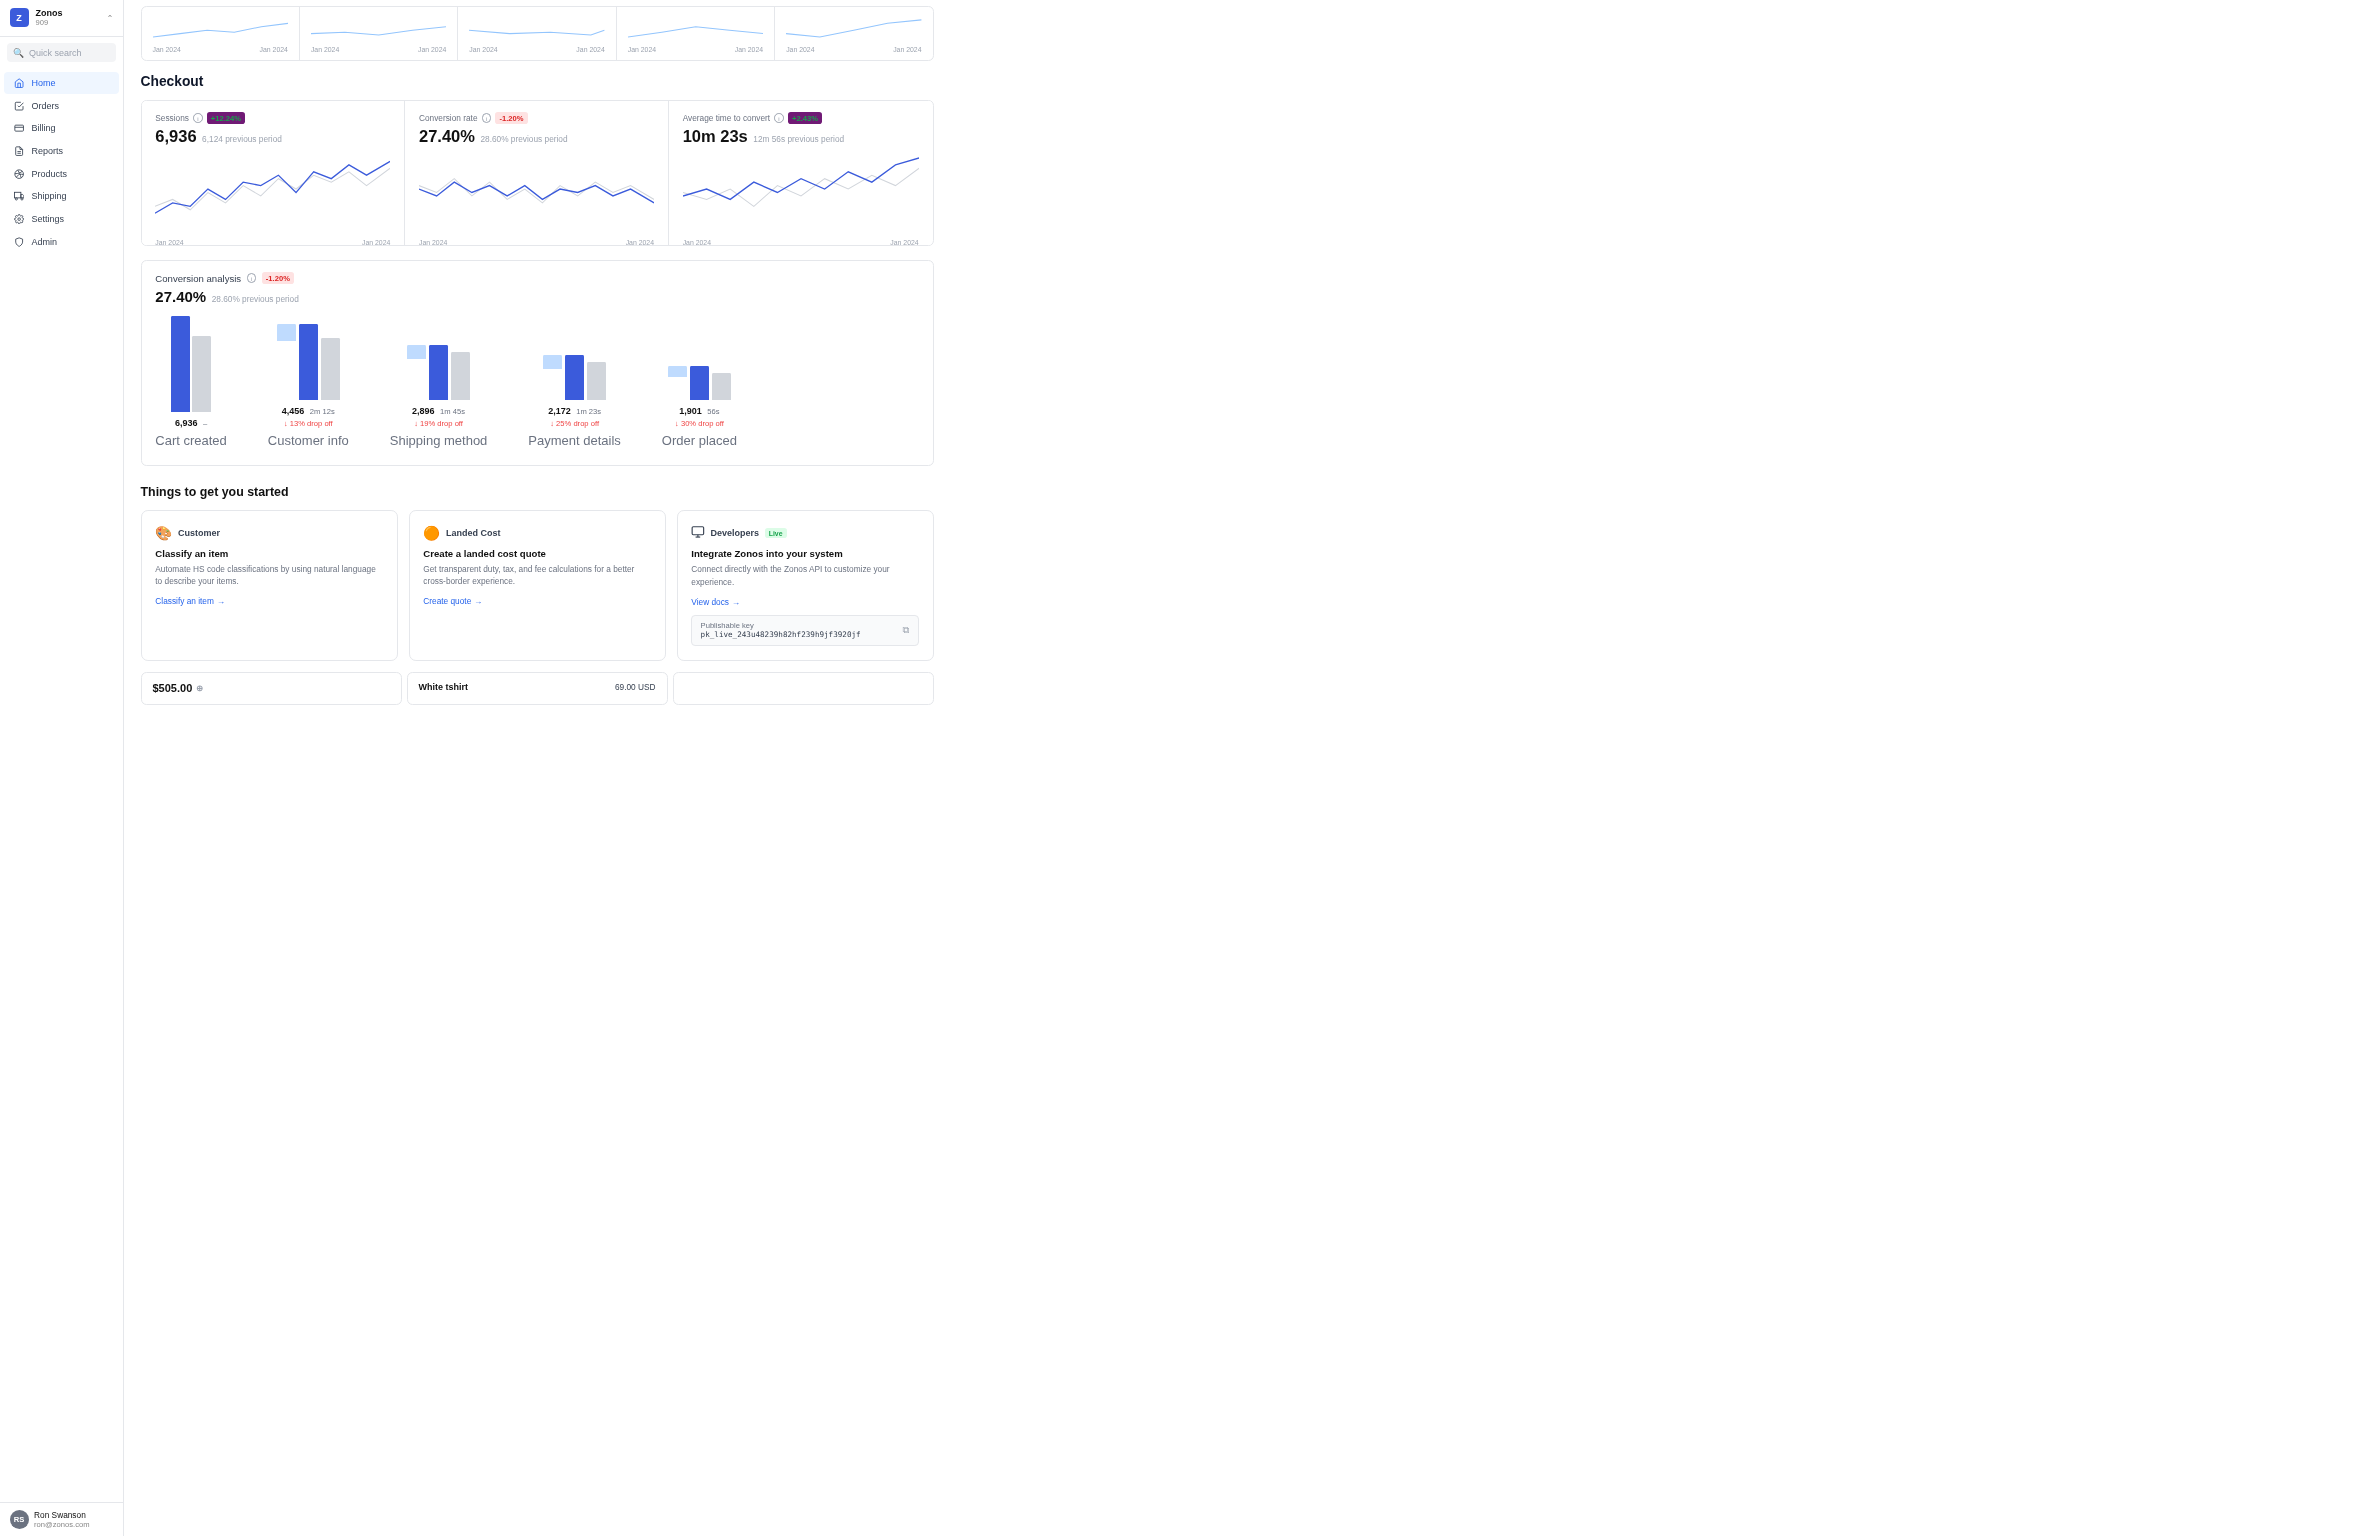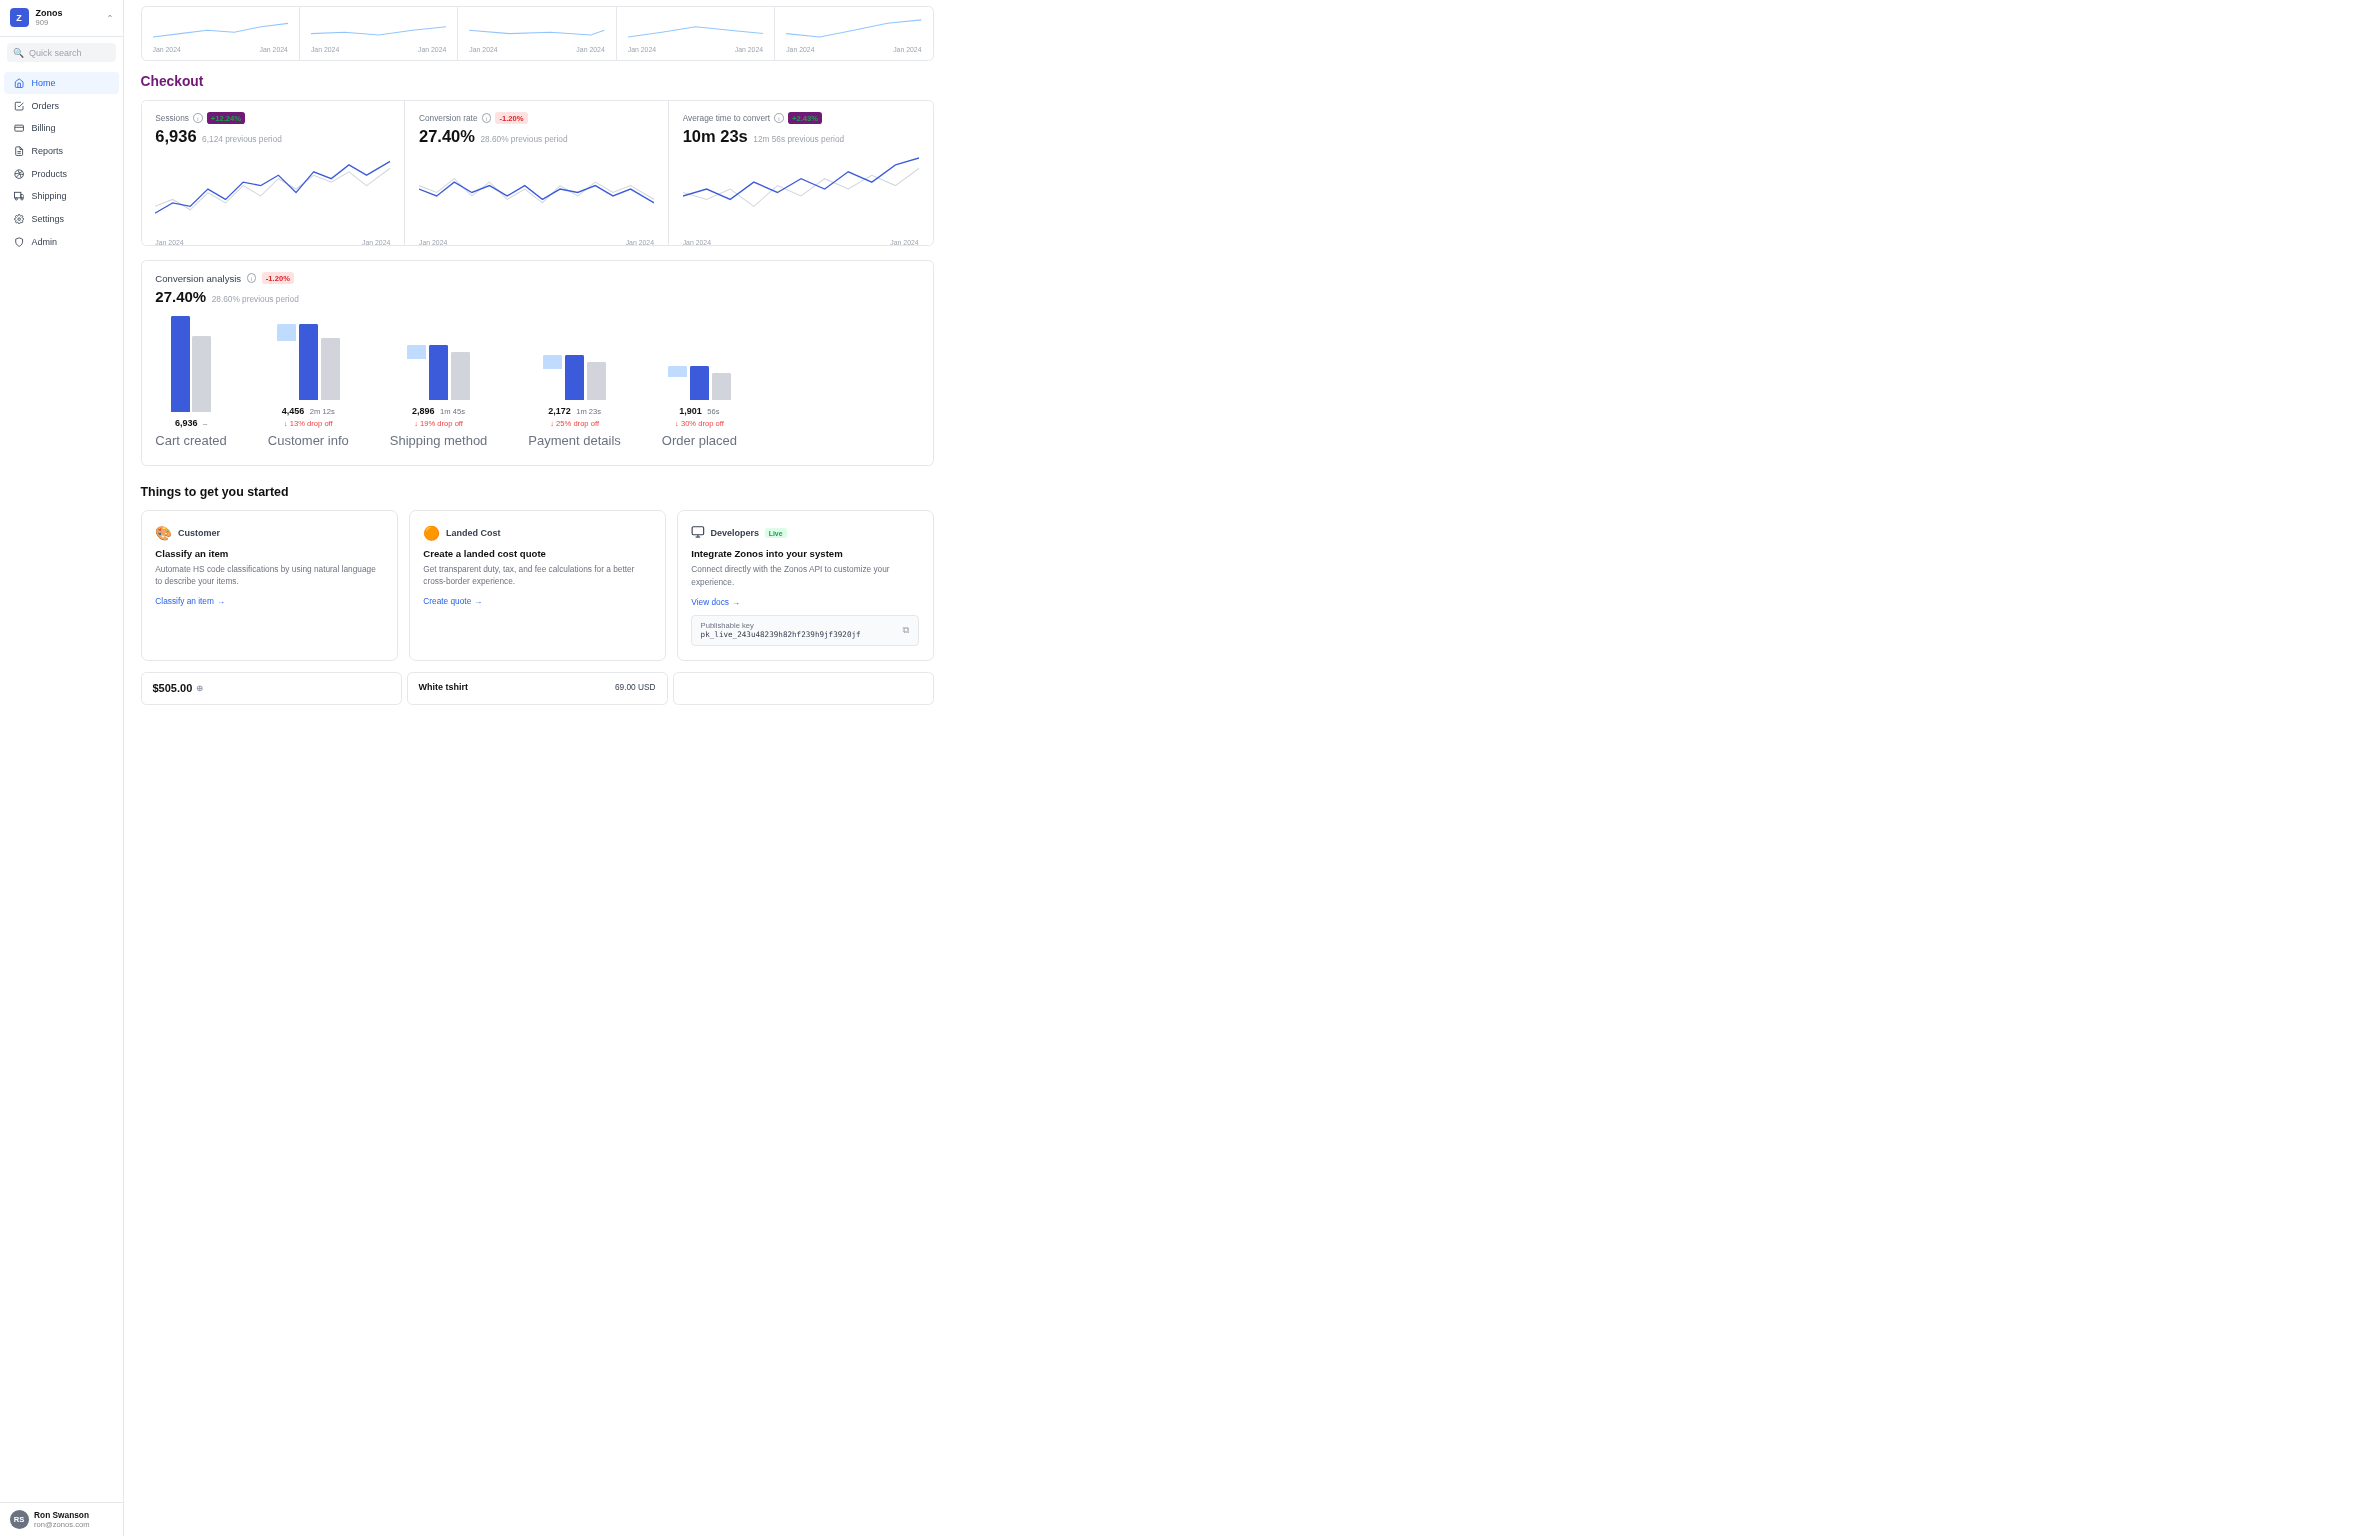--- a/index.html
+++ b/index.html
@@ -64,39 +64,39 @@
       padding: 6.9px 9.6px;
       display: flex; align-items: center; gap: 5.5px;
     }
     .avatar {
       width: 19px; height: 19px;
       border-radius: 50%;
       background: #6b7280;
       display: flex; align-items: center; justify-content: center;
       color: white; font-size: 7.6px; font-weight: 600;
     }
-    .user-info-name { font-size: 8.3px; font-weight: 700; color: #111; }
+    .user-info-name { font-size: 8.3px; font-weight: 400; color: #111; }
     .user-info-email { font-size: 7.6px; color: #888; }
 
     
     .main {
       flex: 1;
       overflow-y: auto;
       background: #fff;
     }
     .main-inner {
       padding: 0 16.5px 27.5px;
       max-width: 826px;
     }
 
     
     .section-title {
       font-size: 13.8px;
       font-weight: 600;
-      color: #701a75;
+      color: #0f172a;
       margin: 13.8px 0 11px;
     }
 
     .metrics-row {
       display: grid;
       grid-template-columns: 1fr 1fr 1fr;
       gap: 0;
       border: 0.7px solid #e5e7eb;
       border-radius: 5.5px;
       overflow: hidden;

